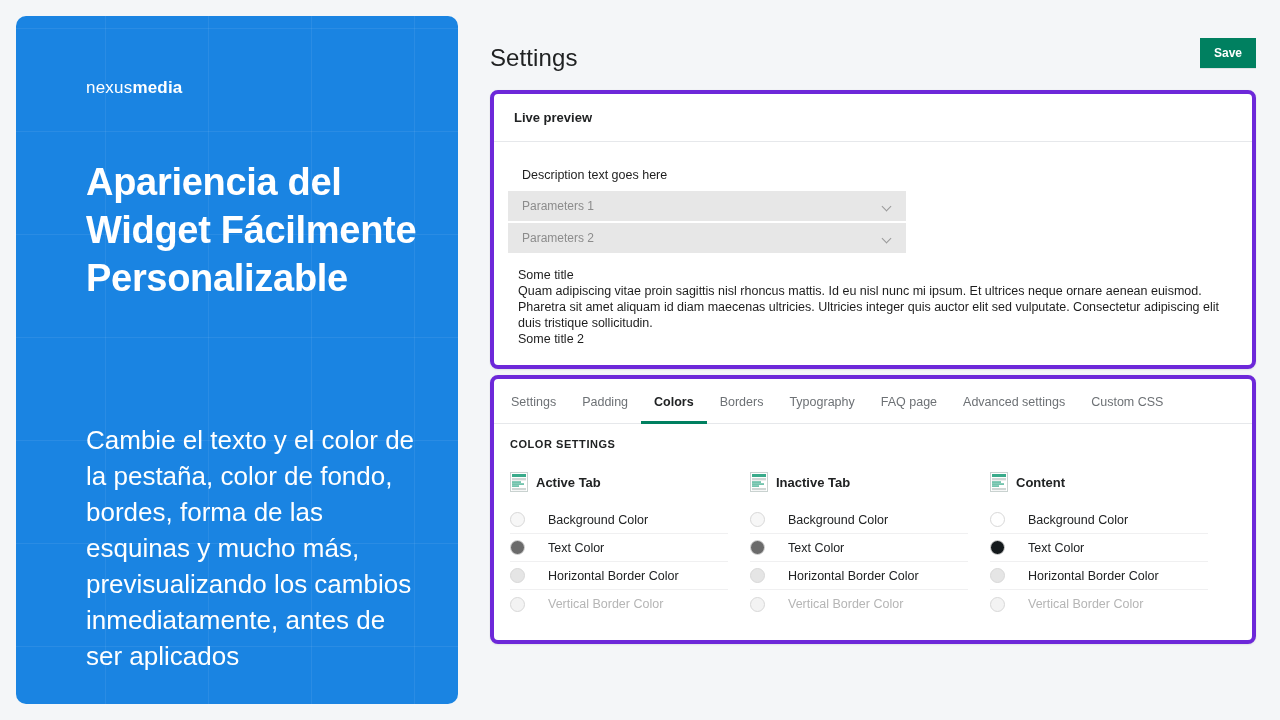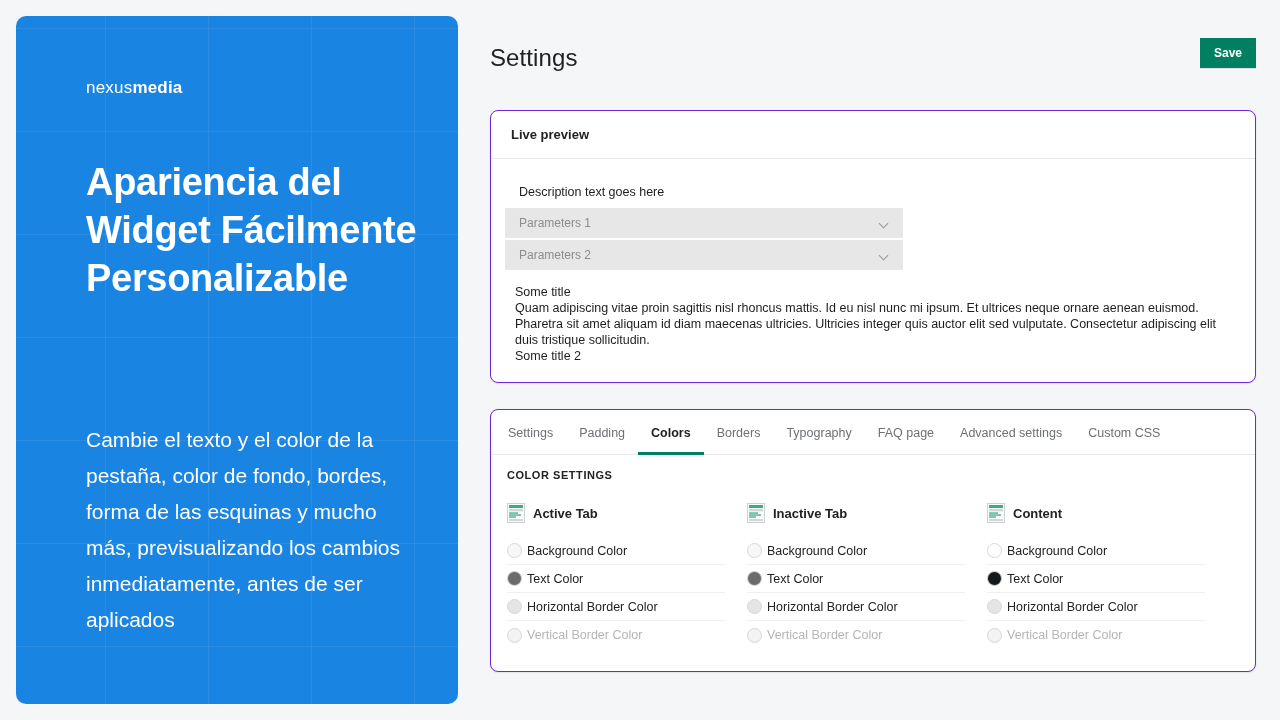--- a/index.html
+++ b/index.html
@@ -35,21 +35,21 @@
   }
   .logo b { font-weight: 700; }
   .promo-title {
     margin-top: 60px;
     font-size: 38px; line-height: 48px; font-weight: 700;
     color: #ffffff; letter-spacing: -0.3px;
     max-width: 350px;
   }
   .promo-body {
     margin-top: 120px;
-    font-size: 21px; line-height: 36px; font-weight: 400;
+    font-size: 26px; line-height: 36px; font-weight: 400;
     color: #ffffff; max-width: 340px;
   }
 
   
   .content {
     position: absolute; left: 474px; top: 0;
     width: 806px; height: 720px;
     padding: 30px 24px 0 16px;
   }
   .content-head {
@@ -65,23 +65,23 @@
     font-size: 12px; font-weight: 600;
     border: none; border-radius: 0;
     padding: 8px 14px; cursor: pointer;
     box-shadow: 0 1px 0 rgba(0,0,0,0.08);
     margin-top: 8px;
   }
 
   .card {
     background: #ffffff;
     border-radius: 8px;
-    border: 1px solid #6d28d9;
+    border: 4px solid #6d28d9;
     box-shadow: 0 0 2px rgba(22,29,37,0.05), 0 1px 2px rgba(22,29,37,0.07);
-    margin-top: 26px;
+    margin-top: 6px;
   }
   .card-head {
     padding: 16px 20px;
     border-bottom: 1px solid #e6e8eb;
     font-size: 13px; font-weight: 700; color: #202223;
   }
   .card-body { padding: 16px 14px 16px 14px; }
 
   
   .widget { width: 398px; }
@@ -134,21 +134,21 @@
     font-size: 11px; font-weight: 700; color: #202223;
     letter-spacing: .55px; margin-bottom: 22px;
   }
   .cols { display: flex; gap: 0; }
   .col { width: 240px; padding-right: 22px; }
   .col-head { display: flex; align-items: center; gap: 8px; margin-bottom: 14px; }
   .col-head .name { font-size: 13px; font-weight: 700; color: #202223; }
 
   .mini-icon { width: 18px; height: 20px; position: relative; flex: 0 0 auto; }
   .opt {
-    display: flex; align-items: center; gap: 5px;
+    display: flex; align-items: center; gap: 23px;
     height: 28px;
     border-bottom: 1px solid #f0f0f1;
     font-size: 12.5px; color: #202223;
   }
   .opt:last-child { border-bottom: none; }
   .opt.disabled { color: #b5b5b5; }
   .swatch {
     width: 15px; height: 15px; border-radius: 50%;
     border: 1px solid #d8d8d8; flex: 0 0 auto;
   }

